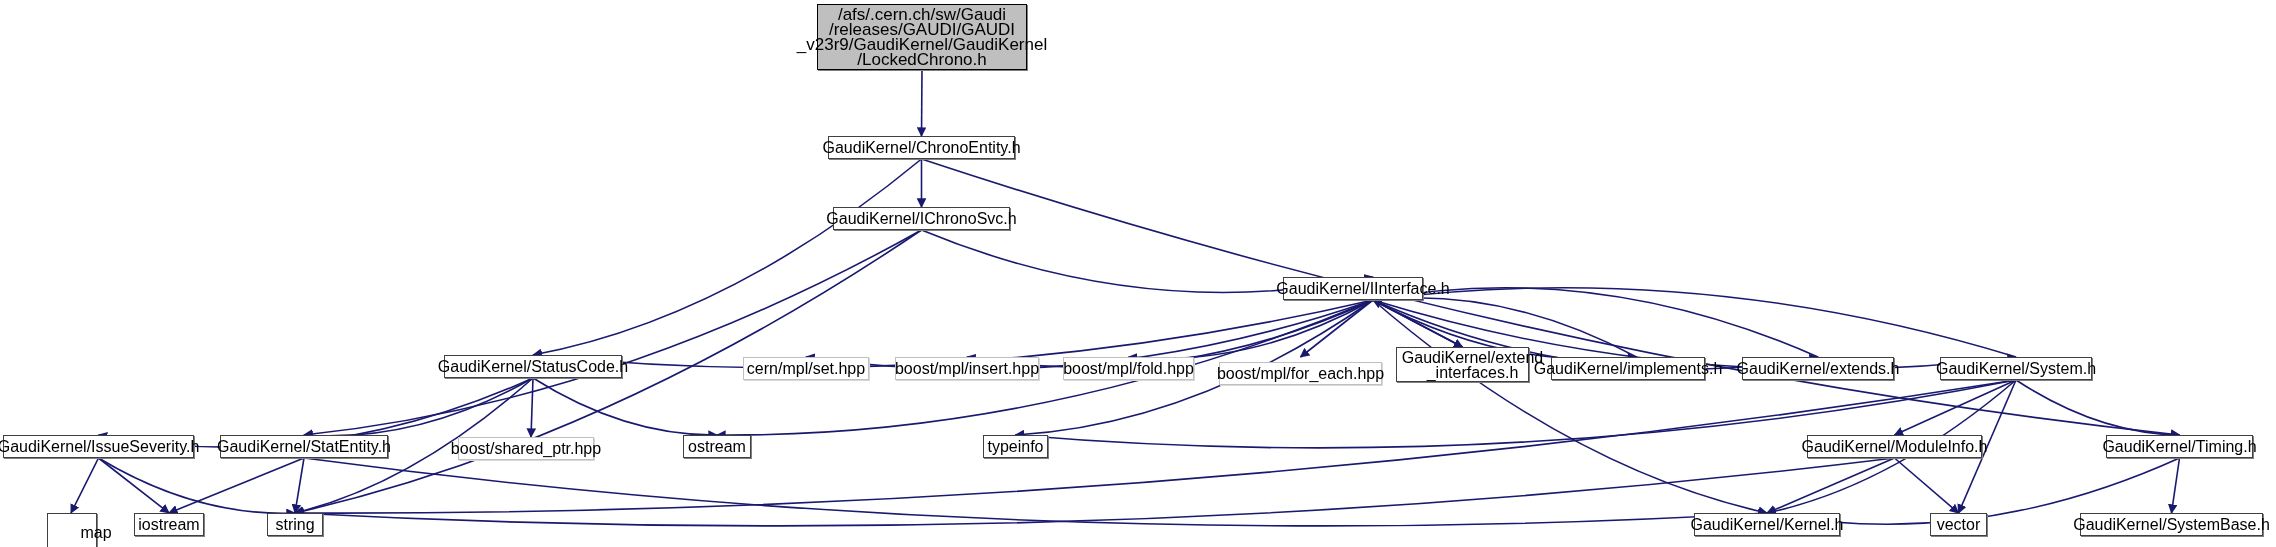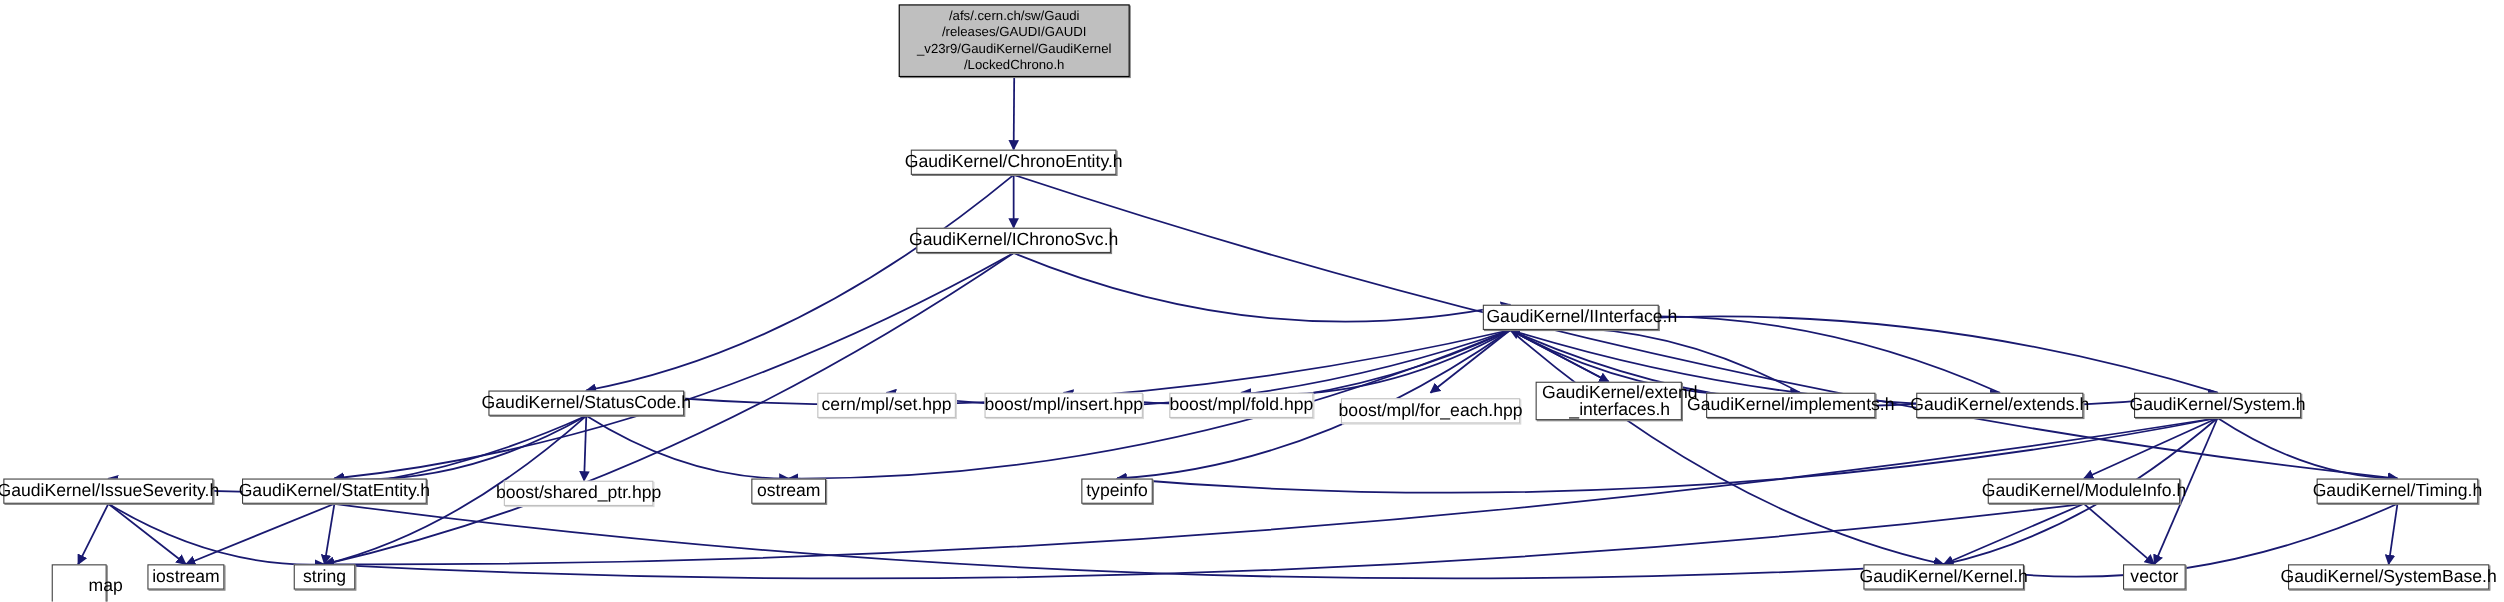--- a/index.html
+++ b/index.html
@@ -80,27 +80,27 @@
         <path d="M 2016 380 Q 1155.5 516.5 295 513" marker-end="url(#arrow)"></path>
         <path d="M 2016 380 Q 1515.75 477.5 1015.5 435" marker-end="url(#arrow)"></path>
         <path d="M 1894.5 458 Q 1830.75 485.5 1767 513" marker-end="url(#arrow)"></path>
         <path d="M 1894.5 458 Q 1926.5 485.5 1958.5 513" marker-end="url(#arrow)"></path>
         <path d="M 1894.5 458 Q 1094.75 555.5 295 513" marker-end="url(#arrow)"></path>
         <path d="M 2179.5 458 Q 2175.5 485.5 2171.5 513" marker-end="url(#arrow)"></path>
         <path d="M 2179.5 458 Q 1973.25 551.5 1767 513" marker-end="url(#arrow)"></path>
       </g>
   </svg>
   <div id="node-layer">
-      <div class="node root" style="left: 817px; top: 4px; width: 210px; height: 66px; font-size: 12px; line-height: 15px;">/afs/.cern.ch/sw/Gaudi
+      <div class="node root" style="left: 817px; top: 4px; width: 210px; height: 66px; font-size: 17px; line-height: 15px;">/afs/.cern.ch/sw/Gaudi
 /releases/GAUDI/GAUDI
 _v23r9/GaudiKernel/GaudiKernel
 /LockedChrono.h</div>
       <div class="node sys" style="left: 828px; top: 136px; width: 187px; height: 23px;">GaudiKernel/ChronoEntity.h</div>
       <div class="node sys" style="left: 833px; top: 207px; width: 177px; height: 23px;">GaudiKernel/IChronoSvc.h</div>
-      <div class="node sys" style="left: 1348px; top: 277px; width: 160px; height: 23px; padding-left: 20px;">GaudiKernel/IInterface.h</div>
+      <div class="node sys" style="left: 1283px; top: 277px; width: 140px; height: 23px; padding-left: 20px;">GaudiKernel/IInterface.h</div>
       <div class="node sys" style="left: 444px; top: 355px; width: 178px; height: 23px;">GaudiKernel/StatusCode.h</div>
       <div class="node ext" style="left: 743px; top: 357px; width: 126px; height: 23px;">cern/mpl/set.hpp</div>
       <div class="node ext" style="left: 895px; top: 357px; width: 144px; height: 23px;">boost/mpl/insert.hpp</div>
       <div class="node ext" style="left: 1063px; top: 357px; width: 131px; height: 23px;">boost/mpl/fold.hpp</div>
       <div class="node ext" style="left: 1219px; top: 362px; width: 163px; height: 23px;">boost/mpl/for_each.hpp</div>
       <div class="node sys" style="left: 1396px; top: 347px; width: 133px; height: 35px; padding-left: 20px;">GaudiKernel/extend
 _interfaces.h</div>
       <div class="node sys" style="left: 1551px; top: 357px; width: 154px; height: 23px;">GaudiKernel/implements.h</div>
       <div class="node sys" style="left: 1742px; top: 357px; width: 152px; height: 23px;">GaudiKernel/extends.h</div>
       <div class="node sys" style="left: 1940px; top: 357px; width: 152px; height: 23px;">GaudiKernel/System.h</div>

